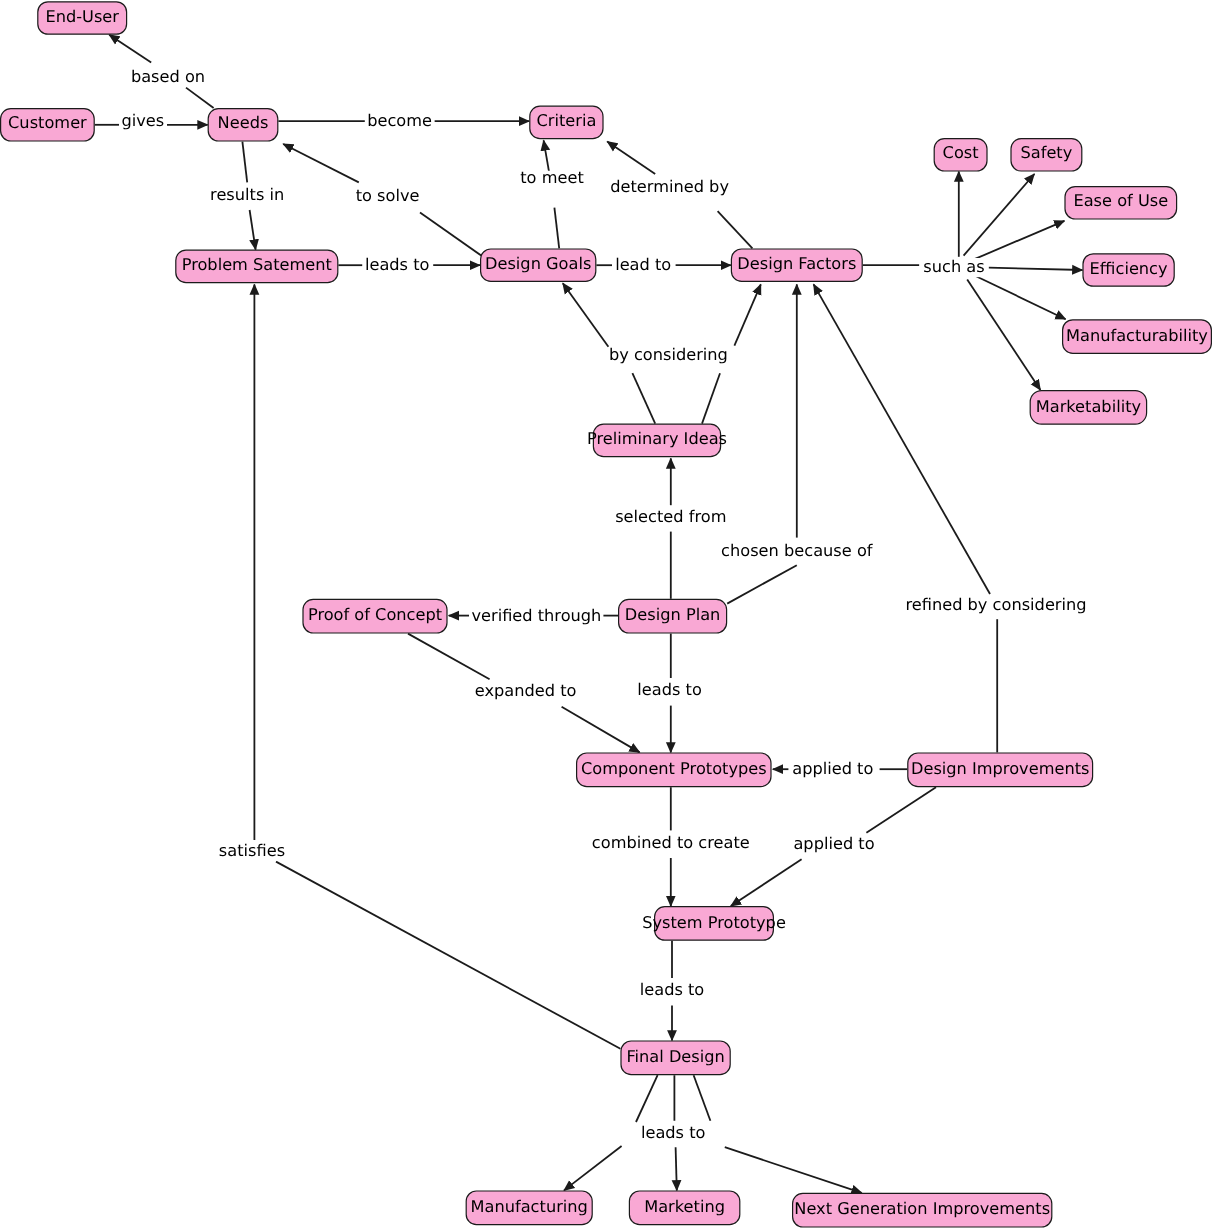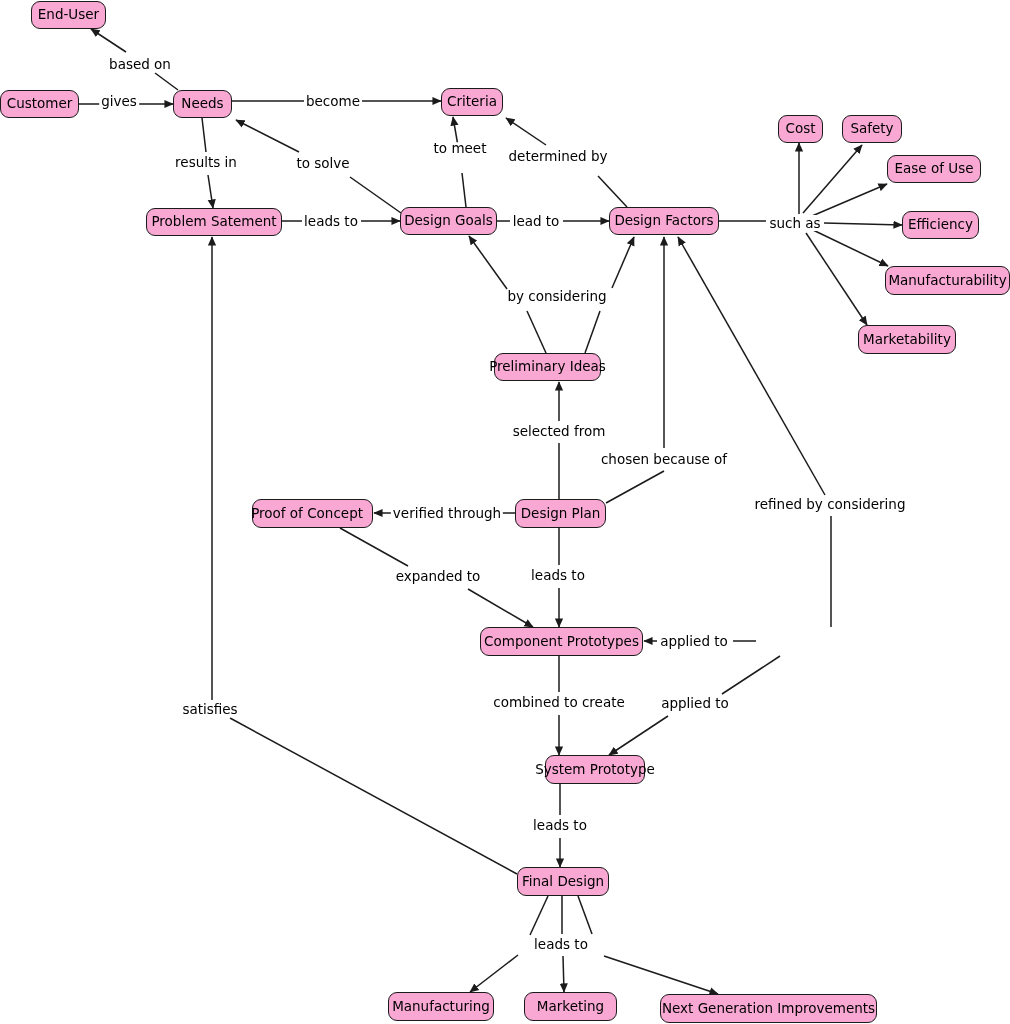--- a/index.html
+++ b/index.html
@@ -194,34 +194,37 @@
   </div>
   <div class="node" style="left:887px; top:155px; width:94px; height:28px;">
     <span class="node-label">Ease of Use</span>
   </div>
   <div class="node" style="left:902px; top:211px; width:77px; height:28px;">
     <span class="node-label">Efficiency</span>
   </div>
   <div class="node" style="left:885px; top:266px; width:125px; height:29px;">
     <span class="node-label">Manufacturability</span>
   </div>
-  <div class="node" style="left:858px; top:325px; width:98px; height:29px;">
+  <div class="node" style="left:858px; top:325px; width:98px; height:29px;border-radius:10px;">
     <span class="node-label">Marketability</span>
   </div>
   <div class="node" style="left:494px; top:353px; width:107px; height:28px;">
     <span class="node-label">Preliminary Ideas</span>
   </div>
-  <div class="node" style="left:252px; top:499px; width:121px; height:29px;justify-content:flex-end;">
+  <div class="node" style="left:252px; top:499px; width:121px; height:29px;">
     <span class="node-label">Proof of Concept</span>
   </div>
   <div class="node" style="left:515px; top:499px; width:91px; height:29px;">
     <span class="node-label">Design Plan</span>
   </div>
   <div class="node" style="left:480px; top:627px; width:163px; height:29px;">
     <span class="node-label">Component Prototypes</span>
+  </div>
+  <div class="node" style="left:756px; top:627px; width:155px; height:29px;">
+    <span class="node-label">Design Improvements</span>
   </div>
   <div class="node" style="left:497px; top:755px; width:100px; height:29px;margin-left:48px;">
     <span class="node-label">System Prototype</span>
   </div>
   <div class="node" style="left:517px; top:867px; width:92px; height:29px;">
     <span class="node-label">Final Design</span>
   </div>
   <div class="node" style="left:388px; top:992px; width:106px; height:29px;">
     <span class="node-label">Manufacturing</span>
   </div>

